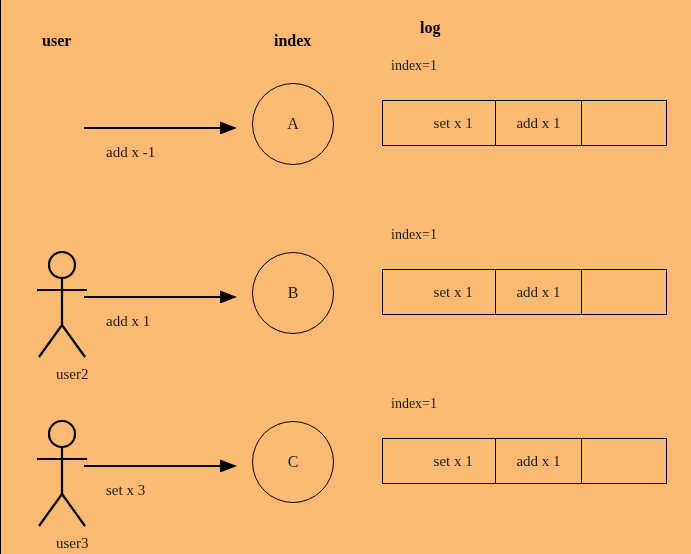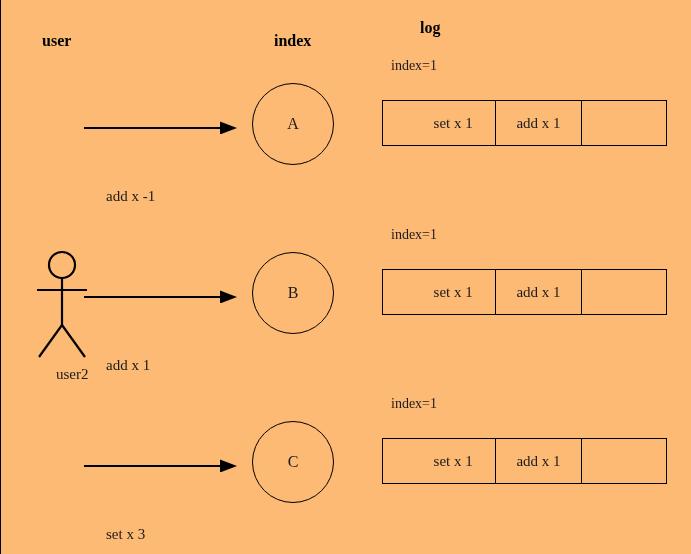--- a/index.html
+++ b/index.html
@@ -79,21 +79,20 @@
   }
   .msg svg { display: block; }
   .msg-label {
     position: absolute;
     left: 106px;
     top: 17px;
     font-size: 15px;
     color: #1a1a1a;
     white-space: nowrap;
     line-height: 1;
-    margin-top: 44px;
   }
 
   
   .node {
     position: absolute;
     left: 252px;
     top: 19px;
     width: 82px;
     height: 82px;
     border: 1.6px solid #000000;
@@ -213,20 +212,32 @@
     <div class="log-index">index=1</div>
     <div class="log-table">
       <div class="log-cell">set x 1</div>
       <div class="log-cell">add x 1</div>
       <div class="log-cell"></div>
     </div>
   </div>
 
   <div class="row" style="top:402px;">
 
+    <div class="actor">
+      <span>
+        <svg width="82" height="118" viewBox="0 0 82 118" xmlns="http://www.w3.org/2000/svg">
+          <circle cx="40" cy="24" r="13" fill="none" stroke="#000000" stroke-width="2.2"></circle>
+          <line x1="40" y1="37" x2="40" y2="84" stroke="#000000" stroke-width="2.2"></line>
+          <line x1="15" y1="49" x2="65" y2="49" stroke="#000000" stroke-width="2.2"></line>
+          <line x1="40" y1="84" x2="17" y2="116" stroke="#000000" stroke-width="2.2"></line>
+          <line x1="40" y1="84" x2="63" y2="116" stroke="#000000" stroke-width="2.2"></line>
+        </svg>
+      </span>
+      <div class="actor-label">user3</div>
+    </div>
 
     <div class="msg">
       <span>
         <svg width="160" height="26" viewBox="0 0 160 26" xmlns="http://www.w3.org/2000/svg">
           <line x1="2" y1="20" x2="142" y2="20" stroke="#000000" stroke-width="1.8"></line>
           <polygon points="155,20 138,13.5 138,26.5" fill="#000000"></polygon>
         </svg>
       </span>
     </div>
     <div class="msg-label" style="top:81px;">set x 3</div>

